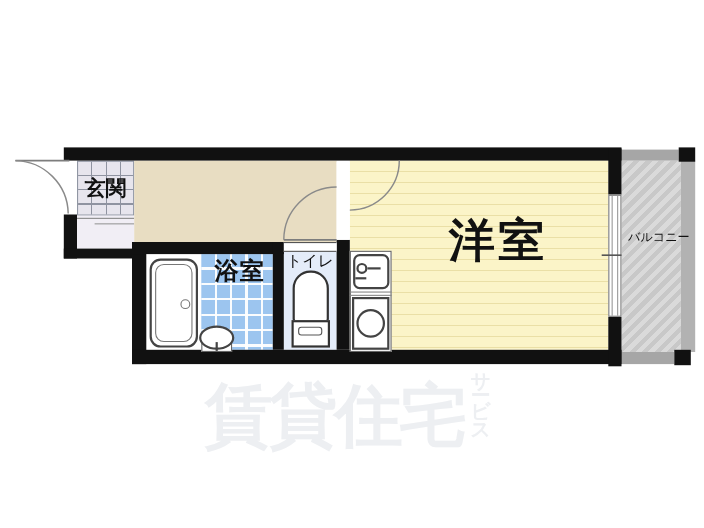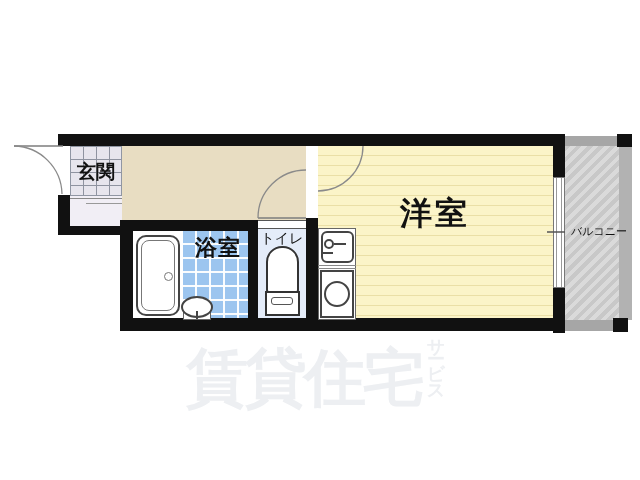--- a/index.html
+++ b/index.html
@@ -108,17 +108,17 @@
     <path d="M 363 146 A 45 45 0 0 1 318 191" stroke="#8a8a8a" stroke-width="1.3" fill="none"></path>
     <path d="M 547 232 L 565 232" stroke="#555" stroke-width="1.5" fill="none"></path>
   </svg>
 
   <div class="lbl" style="left:72px;top:162px;width:48px;font-size:19px;font-weight:600;">玄関</div>
 
   <div class="lbl" style="left:185px;top:236px;width:66px;font-size:22px;font-weight:600;letter-spacing:1px;">浴室</div>
 
   <div class="lbl" style="left:259px;top:231px;width:46px;font-size:14px;">トイレ</div>
 
-  <div class="lbl" style="left:360px;top:197px;width:150px;font-size:32px;font-weight:600;letter-spacing:3px;">洋室</div>
+  <div class="lbl" style="left:348px;top:197px;width:150px;font-size:42px;font-weight:600;letter-spacing:3px;text-align:right;">洋室</div>
 
-  <div class="lbl" style="left:566px;top:226px;width:66px;font-size:11px;">バルコニー</div>
+  <div class="lbl" style="left:566px;top:210px;width:66px;font-size:11px;">バルコニー</div>
 
 </div>
 
 </body></html>

